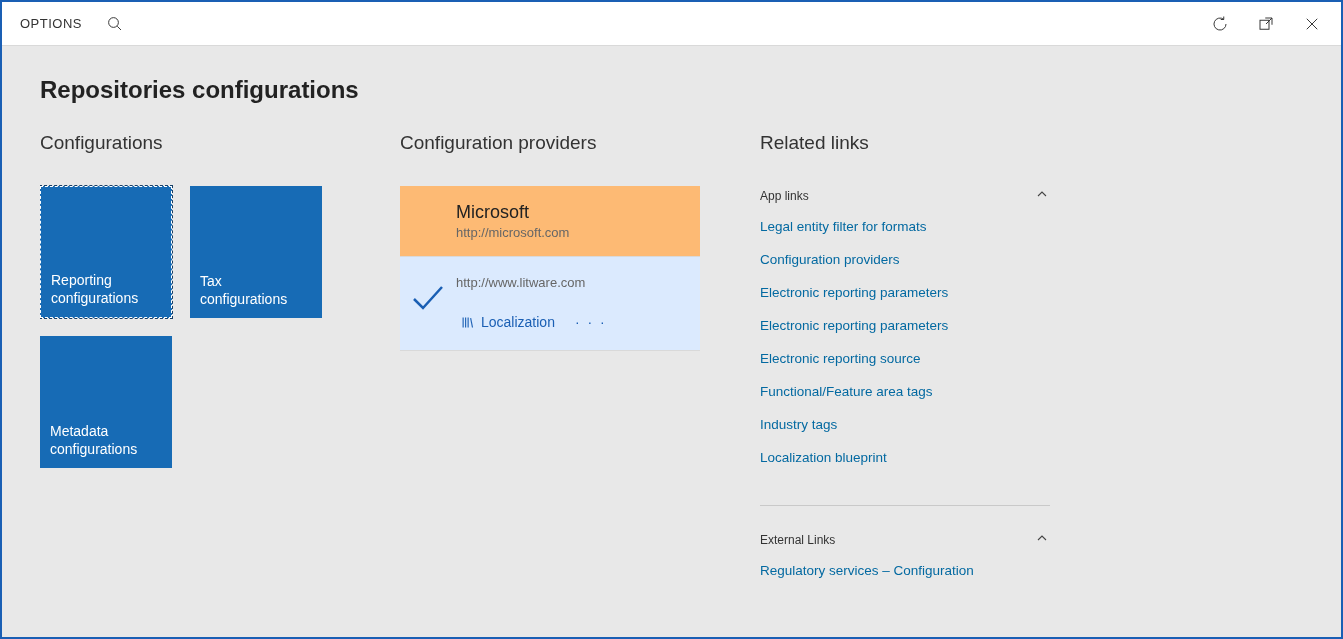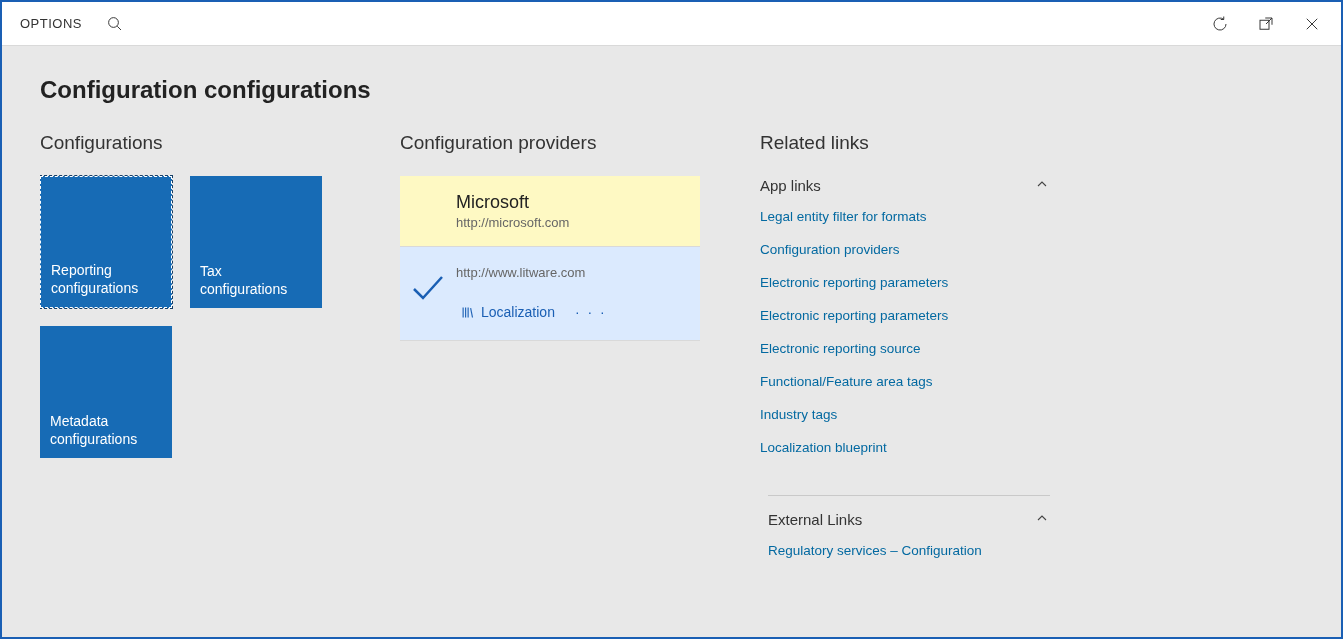--- a/index.html
+++ b/index.html
@@ -41,21 +41,21 @@
   display: flex;
   flex-direction: column;
   overflow: hidden;
 }
 .page-title { font-size: 24px; font-weight: 700; color: #222; margin-bottom: 28px; }
 .columns { display: flex; gap: 60px; flex: 1; overflow: hidden; }
 .col { display: flex; flex-direction: column; }
 .col-configs { width: 300px; }
 .col-providers { width: 300px; }
 .col-links { width: 290px; flex: 0 0 290px; }
-.col-title { font-size: 19px; color: #333; font-weight: 400; margin-bottom: 22px; }
+.col-title { font-size: 19px; color: #333; font-weight: 400; margin-bottom: 32px; }
 
 .tiles { display: flex; flex-wrap: wrap; gap: 18px; }
 .tile {
   width: 132px; height: 132px;
   background: #1b6ec2;
   background: #176bb5;
   color: #fff;
   padding: 10px;
   display: flex; align-items: flex-end;
   cursor: pointer;
@@ -69,21 +69,21 @@
 
 .providers-scroll {
   position: relative;
   flex: 1;
   overflow: hidden;
 }
 .providers-list {
   box-shadow: 1px 0 0 #d0d0d0 inset;
 }
 .provider-card {
-  background: #fef9c3;
+  background: #fdba74;
   border-bottom: 1px solid #d9d9d9;
   padding: 16px 14px 16px 56px;
   position: relative;
 }
 .provider-card.active {
   background: #e2efff;
   background: #dbeafe;
 }
 .provider-name { font-size: 18px; color: #222; font-weight: 400; }
 .provider-url { font-size: 13px; color: #666; margin-top: 2px; }
@@ -99,24 +99,24 @@
   padding: 8px 4px 4px 4px;
   margin-top: 16px;
   color: #1a5fb4;
   font-size: 14px;
 }
 .card-actions .ca-item { display: inline-flex; align-items: center; gap: 6px; cursor: pointer; }
 .card-actions svg { width: 15px; height: 15px; }
 .more-dots { letter-spacing: 2px; cursor: pointer; color: #1a5fb4; }
 
 .links-section { margin-bottom: 16px; padding-bottom: 6px; }
-.links-section + .links-section { border-top: 1px solid #c9c9c9; padding-top: 14px; margin-left: 8px; }
+.links-section + .links-section { border-top: 1px solid #c9c9c9; padding-top: 24px; }
 .links-sec-head {
   display: flex; align-items: center; justify-content: space-between;
-  font-size: 15px; color: #333; margin-bottom: 14px;
+  font-size: 12px; color: #333; margin-bottom: 14px;
   cursor: pointer;
 }
 .links-sec-head svg { width: 16px; height: 16px; stroke: #444; fill: none; stroke-width: 1.6; }
 .link-item {
   display: block;
   font-size: 13.5px;
   color: #0369a1;
   margin: 0 0 18px 0;
   cursor: pointer;
 }
@@ -153,21 +153,21 @@
       <span class="icon-btn">
         <svg viewBox="0 0 24 24">
             <line x1="5" y1="5" x2="19" y2="19"></line>
             <line x1="19" y1="5" x2="5" y2="19"></line>
           </svg>
       </span>
     </div>
   </div>
 
   <div class="content">
-    <h1 class="page-title">Configuration configurations</h1>
+    <h1 class="page-title">Repositories configurations</h1>
 
     <div class="columns">
 
       <div class="col col-configs">
         <div class="col-title">Configurations</div>
         <div class="tiles" id="tiles">
             <div class="tile selected">
               <span>Reporting configurations</span>
             </div>
             <div class="tile">

